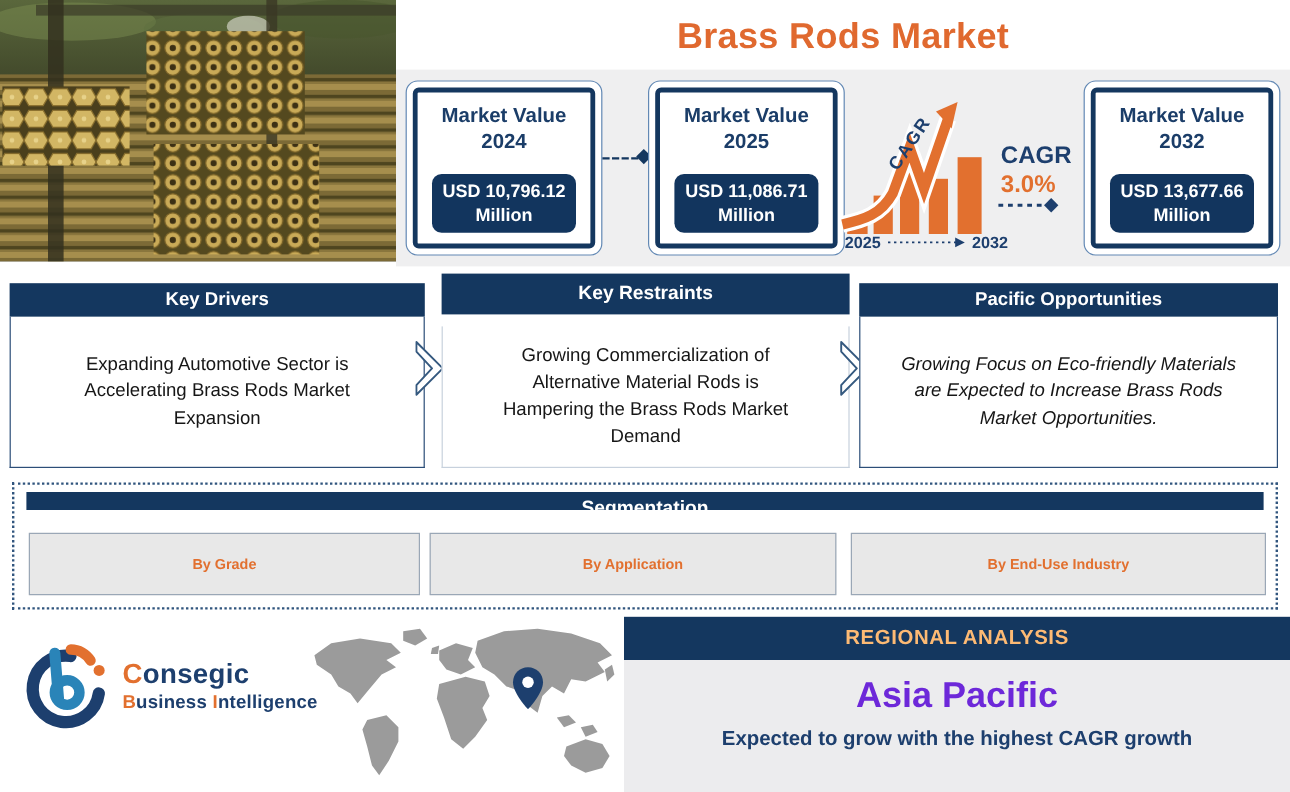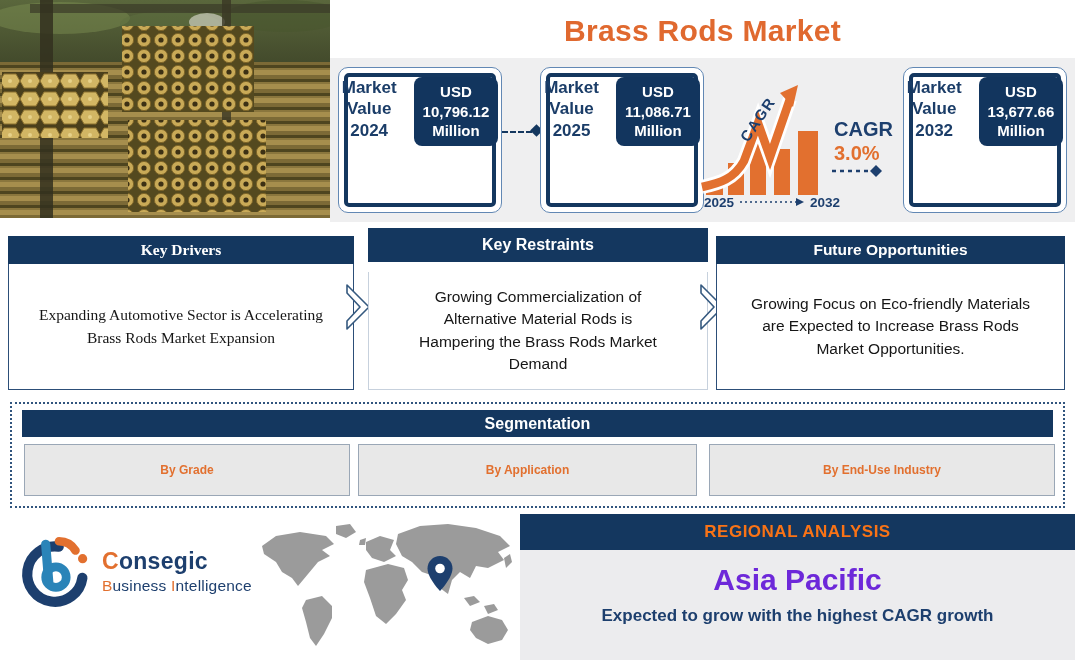--- a/index.html
+++ b/index.html
@@ -9,70 +9,70 @@
 
   
   .photo { position:absolute; left:0; top:0; width:330px; height:218px; }
   .main-title { position:absolute; left:330px; top:14px; width:745px; text-align:center;
                 font-size:30px; font-weight:700; color:#e0692f; letter-spacing:.3px; }
   .top-band { position:absolute; left:330px; top:58px; width:745px; height:164px; background:#efeff0; }
 
   .mv-card { position:absolute; top:9px; width:164px; height:146px; background:#fff;
              border:1.5px solid #6288b4; border-radius:10px; padding:5px; }
   .mv-card .inner { width:100%; height:100%; border:4px solid #14375f; border-radius:5px;
-                    background:#fff; display:flex; flex-direction:row; align-items:flex-start;
+                    background:#fff; display:flex; flex-direction:column; align-items:center;
                     justify-content:center; gap:17px; }
   .mv-label { color:#1b3d68; font-size:17px; font-weight:600; text-align:center; line-height:1.25; }
   .mv-pill { background:#12355e; color:#fff; font-weight:700; font-size:15px; text-align:center;
              border-radius:8px; padding:5px 9px; line-height:1.3; }
 
   .connector { position:absolute; border-top:2.5px dashed #14375f; }
   .connector .diamond { position:absolute; right:-9px; top:-7px; width:9px; height:9px;
                         background:#14375f; transform:rotate(45deg); }
   .cagr-svg { position:absolute; left:370px; top:25px; width:200px; height:135px; }
   svg text { font-family:"Liberation Sans", sans-serif; }
 
   
   .panel { position:absolute; }
   .panel .hd { background:#14375f; color:#fff; font-weight:700; text-align:center; }
   .panel .bd { position:absolute; left:0; right:0; bottom:0; background:#fff;
                display:flex; align-items:center; justify-content:center; text-align:center;
                font-size:15.5px; color:#161616; line-height:1.45; }
-  .p1 { left:8px; top:236px; width:346px; height:154px;font-family:Liberation Serif, serif; }
+  .p1 { left:8px; top:236px; width:346px; height:154px; }
   .p1 .hd { height:28px; line-height:28px; font-size:15.5px; }
   .p1 .bd { top:28px; border:1px solid #2c4e78; border-top:none; padding:0 26px; }
   .p2 { left:368px; top:228px; width:340px; height:162px; }
   .p2 .hd { height:34px; line-height:34px; font-size:16px; }
   .p2 .bd { top:44px; border:1px solid #c7d1dd; border-top:none; padding:0 42px; }
   .p3 { left:716px; top:236px; width:349px; height:154px; }
   .p3 .hd { height:28px; line-height:28px; font-size:15.5px; }
-  .p3 .bd { top:28px; border:1px solid #2c4e78; border-top:none; padding:0 32px; }
+  .p3 .bd { top:28px; border:1px solid #2c4e78; border-top:none; padding:0 32px;font-style:italic; }
   .chev { position:absolute; width:26px; height:46px; }
 
   
   .seg { position:absolute; left:10px; top:402px; width:1055px; height:106px;
          border:2px dotted #31557e; background:#fff; }
-  .seg-hd { position:absolute; left:10px; right:10px; top:6px; height:27px; background:#14375f;
+  .seg-hd { position:absolute; left:10px; right:10px; top:6px; height:15px; background:#14375f;
             color:#fff; text-align:center; line-height:27px; font-weight:700; font-size:16px; }
   .seg-item { position:absolute; top:40px; height:52px; background:#e8e8e8; border:1px solid #9aa7b6;
               color:#e2702f; font-weight:700; font-size:12px; text-align:center; line-height:50px; }
   .seg-i1 { left:12px; width:326px; }
   .seg-i2 { left:346px; width:339px; }
   .seg-i3 { left:697px; width:346px; }
 
   
   .logo { position:absolute; left:18px; top:530px; display:flex; align-items:center; }
   .logo-text { margin-left:4px; }
   .logo-line1 { font-size:23px; font-weight:700; color:#1d3f6e; letter-spacing:.3px; }
-  .logo-line2 { font-size:15.5px; font-weight:400; color:#1d3f6e; margin-top:2px; letter-spacing:.2px; }
+  .logo-line2 { font-size:15.5px; font-weight:700; color:#1d3f6e; margin-top:2px; letter-spacing:.2px; }
   .accent { color:#e2702f; }
   .map { position:absolute; left:248px; top:518px; width:268px; height:140px; }
 
   .regional { position:absolute; left:520px; top:514px; width:555px; height:146px; }
-  .reg-hd { height:36px; background:#14375f; color:#f97316; font-weight:700; font-size:17px;
+  .reg-hd { height:36px; background:#14375f; color:#fdba74; font-weight:700; font-size:17px;
             text-align:center; line-height:36px; letter-spacing:.5px; }
   .reg-bd { position:absolute; top:36px; left:0; right:0; bottom:0; background:#ececee; text-align:center; }
   .reg-region { margin-top:13px; font-size:30px; font-weight:700; color:#6d28d9; }
   .reg-sub { margin-top:9px; font-size:17px; font-weight:600; color:#1d3f6e; }
 </style>
 </head>
 <body>
 
 <div id="app">
 
@@ -205,21 +205,21 @@
   <div class="panel p2">
     <div class="hd">Key Restraints</div>
     <div class="bd">Growing Commercialization of Alternative Material Rods is Hampering the Brass Rods Market Demand</div>
   </div>
 
   <svg class="chev" style="left:700px; top:284px;" viewBox="0 0 26 46">
     <path d="M1,1 L23,23 L1,45 L1,37 L14,23 L1,9 Z" fill="#ffffff" stroke="#35597f" stroke-width="1.6" stroke-linejoin="round"></path>
   </svg>
 
   <div class="panel p3">
-    <div class="hd">Future Opportunities</div>
+    <div class="hd">Pacific Opportunities</div>
     <div class="bd">Growing Focus on Eco-friendly Materials are Expected to Increase Brass Rods Market Opportunities.</div>
   </div>
 
   <div class="seg">
     <div class="seg-hd">Segmentation</div>
     <div class="seg-item seg-i1">By Grade</div>
     <div class="seg-item seg-i3">By End-Use Industry</div>
     <div class="seg-item seg-i2">By Application</div>
   </div>
 

